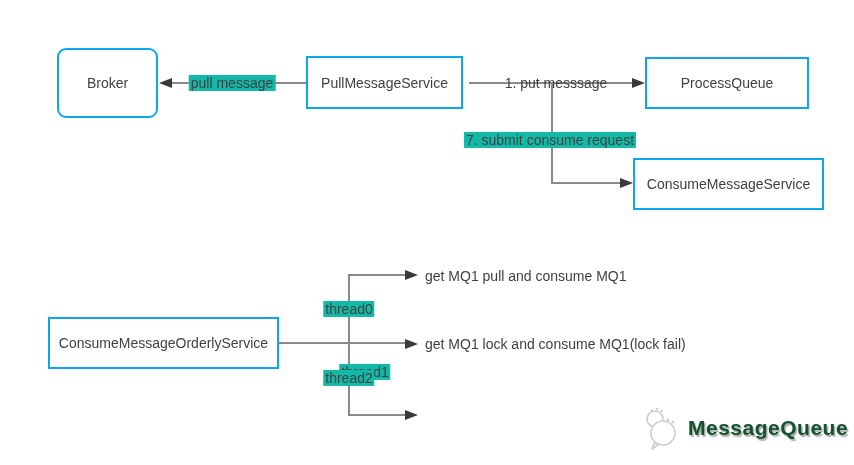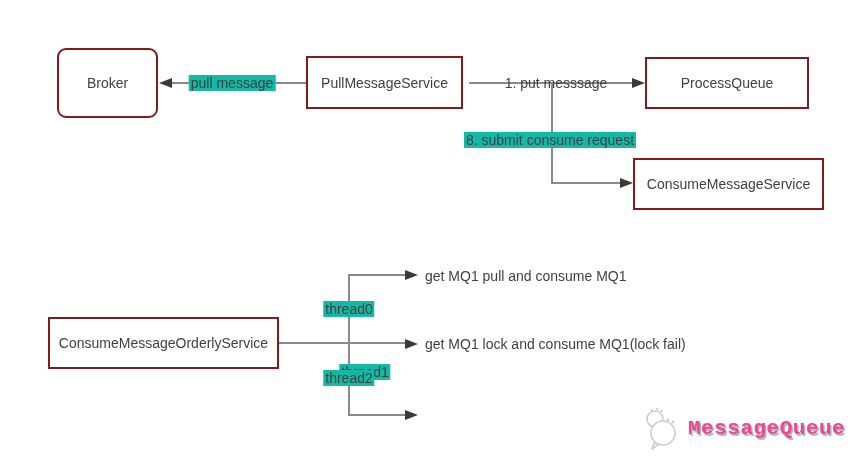--- a/index.html
+++ b/index.html
@@ -11,21 +11,21 @@
   .canvas {
     position: relative;
     width: 854px;
     height: 465px;
     background: #ffffff;
     overflow: hidden;
   }
   
   .box {
     position: absolute;
-    border: 2px solid #7f1d1d;
+    border: 2px solid #0ea5e9;
     background: #ffffff;
     display: flex;
     align-items: center;
     justify-content: center;
     font-size: 14px;
     color: #3f3f3f;
     z-index: 3;
     white-space: nowrap;
   }
   .box-broker { left: 57px;  top: 48px;  width: 101px; height: 70px; border-radius: 9px; }
@@ -83,25 +83,24 @@
     top: 405px;
     display: flex;
     align-items: center;
     z-index: 5;
   }
   .wm-icon { width: 44px; height: 46px; flex: 0 0 auto; }
   .wm-text {
     font-size: 21px;
     font-weight: bold;
     letter-spacing: 0.5px;
-    color: #ec4899;
+    color: #14532d;
     text-shadow: 1.5px 1.5px 1px #aeaeae, -0.5px -0.5px 0 #e2e2e2;
     margin-left: 2px;
     white-space: nowrap;
-    font-family: Liberation Mono, monospace;
   }
 </style>
 </head>
 <body>
 
 <div class="canvas">
 
   <div class="box box-broker">Broker</div>
   <div class="box box-pull">PullMessageService</div>
   <div class="box box-cms">ConsumeMessageService</div>
@@ -119,21 +118,21 @@
 
   <div class="arr arr-left  a-broker"></div>
   <div class="arr arr-right a-proc"></div>
   <div class="arr arr-right a-cms"></div>
   <div class="arr arr-right a-mq1"></div>
   <div class="arr arr-right a-mq1f"></div>
   <div class="arr arr-right a-mq2"></div>
 
   <div class="lbl lbl-center lbl-bg t-pull">pull message</div>
   <div class="lbl lbl-center t-put">1. put messsage</div>
-  <div class="lbl lbl-center lbl-bg t-submit">8. submit consume request</div>
+  <div class="lbl lbl-center lbl-bg t-submit">7. submit consume request</div>
 
   <div class="lbl lbl-center lbl-bg t-thread0">thread0</div>
   <div class="lbl lbl-center lbl-bg t-thread1">thread1</div>
   <div class="lbl lbl-center lbl-bg t-thread2">thread2</div>
 
   <div class="lbl lbl-vcenter t-mq1">get MQ1 pull and consume MQ1</div>
   <div class="lbl lbl-vcenter t-mq1f">get MQ1 lock and consume MQ1(lock fail)</div>
 
   <div class="watermark">
     <svg class="wm-icon" viewBox="0 0 44 46" xmlns="http://www.w3.org/2000/svg">

